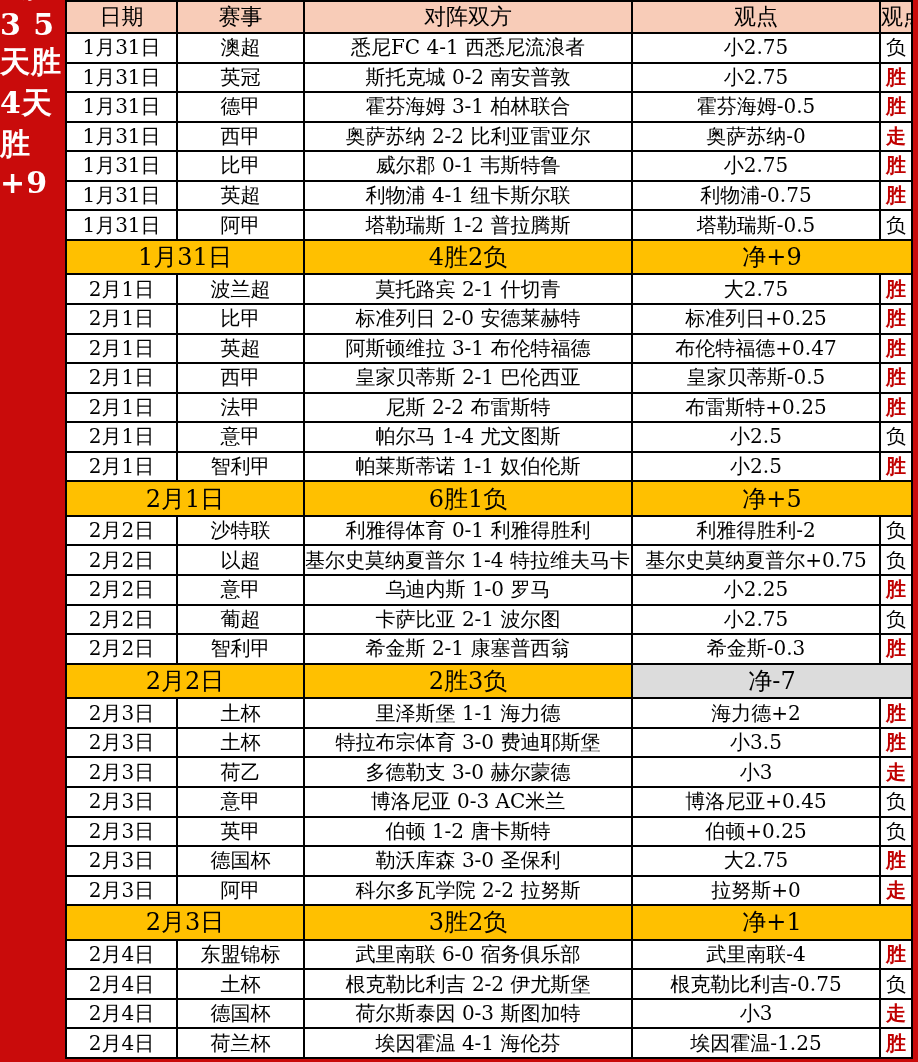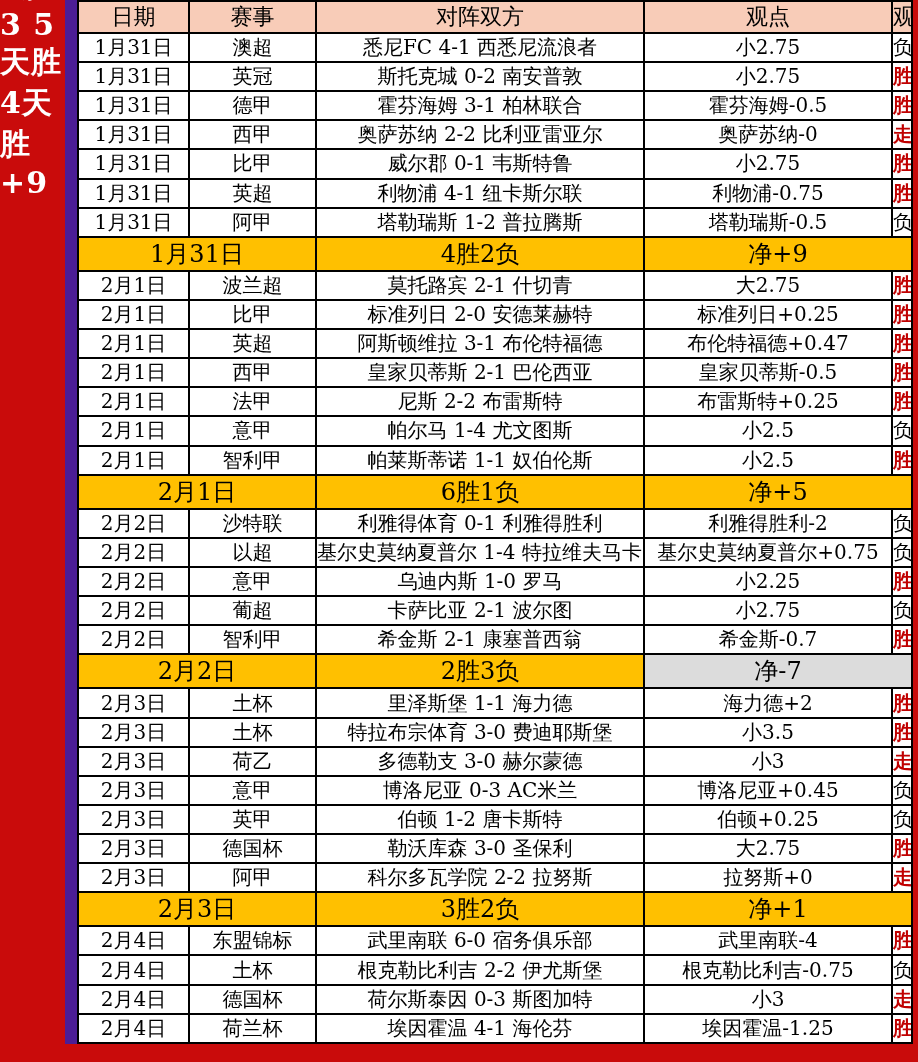--- a/index.html
+++ b/index.html
@@ -26,24 +26,23 @@
   .title-bar{
     height:42px;flex:0 0 42px;
     background:var(--red);
     color:#fff;
     font-size:30px;font-weight:bold;
     display:flex;align-items:center;justify-content:center;
     letter-spacing:1px;
   }
   .table-wrap{
     flex:1 1 auto;
-    margin:0 5px 18px 3px;
-    background:#4c1d95;
+    margin:0 5px 3px 3px;
+    background:#8b5cf6;
     overflow:hidden;
-    padding-left:12px;
   }
   table{
     width:100%;height:100%;
     border-collapse:collapse;
     table-layout:fixed;
   }
   th,td{
     border:2px solid #000;
     padding:0;
     text-align:center;
@@ -223,21 +222,21 @@
             <td>2月2日</td>
             <td>葡超</td>
             <td>卡萨比亚 2-1 波尔图</td>
             <td>小2.75</td>
             <td class="res-loss">负</td>
           </tr>
           <tr class="data">
             <td>2月2日</td>
             <td>智利甲</td>
             <td>希金斯 2-1 康塞普西翁</td>
-            <td>希金斯-0.7</td>
+            <td>希金斯-0.3</td>
             <td class="res-win">胜</td>
           </tr>
           <tr class="summary">
             <td colspan="2">2月2日</td>
             <td>2胜3负</td>
             <td class="net-gray" colspan="2">净-7</td>
           </tr>
           <tr class="data">
             <td>2月3日</td>
             <td>土杯</td>

